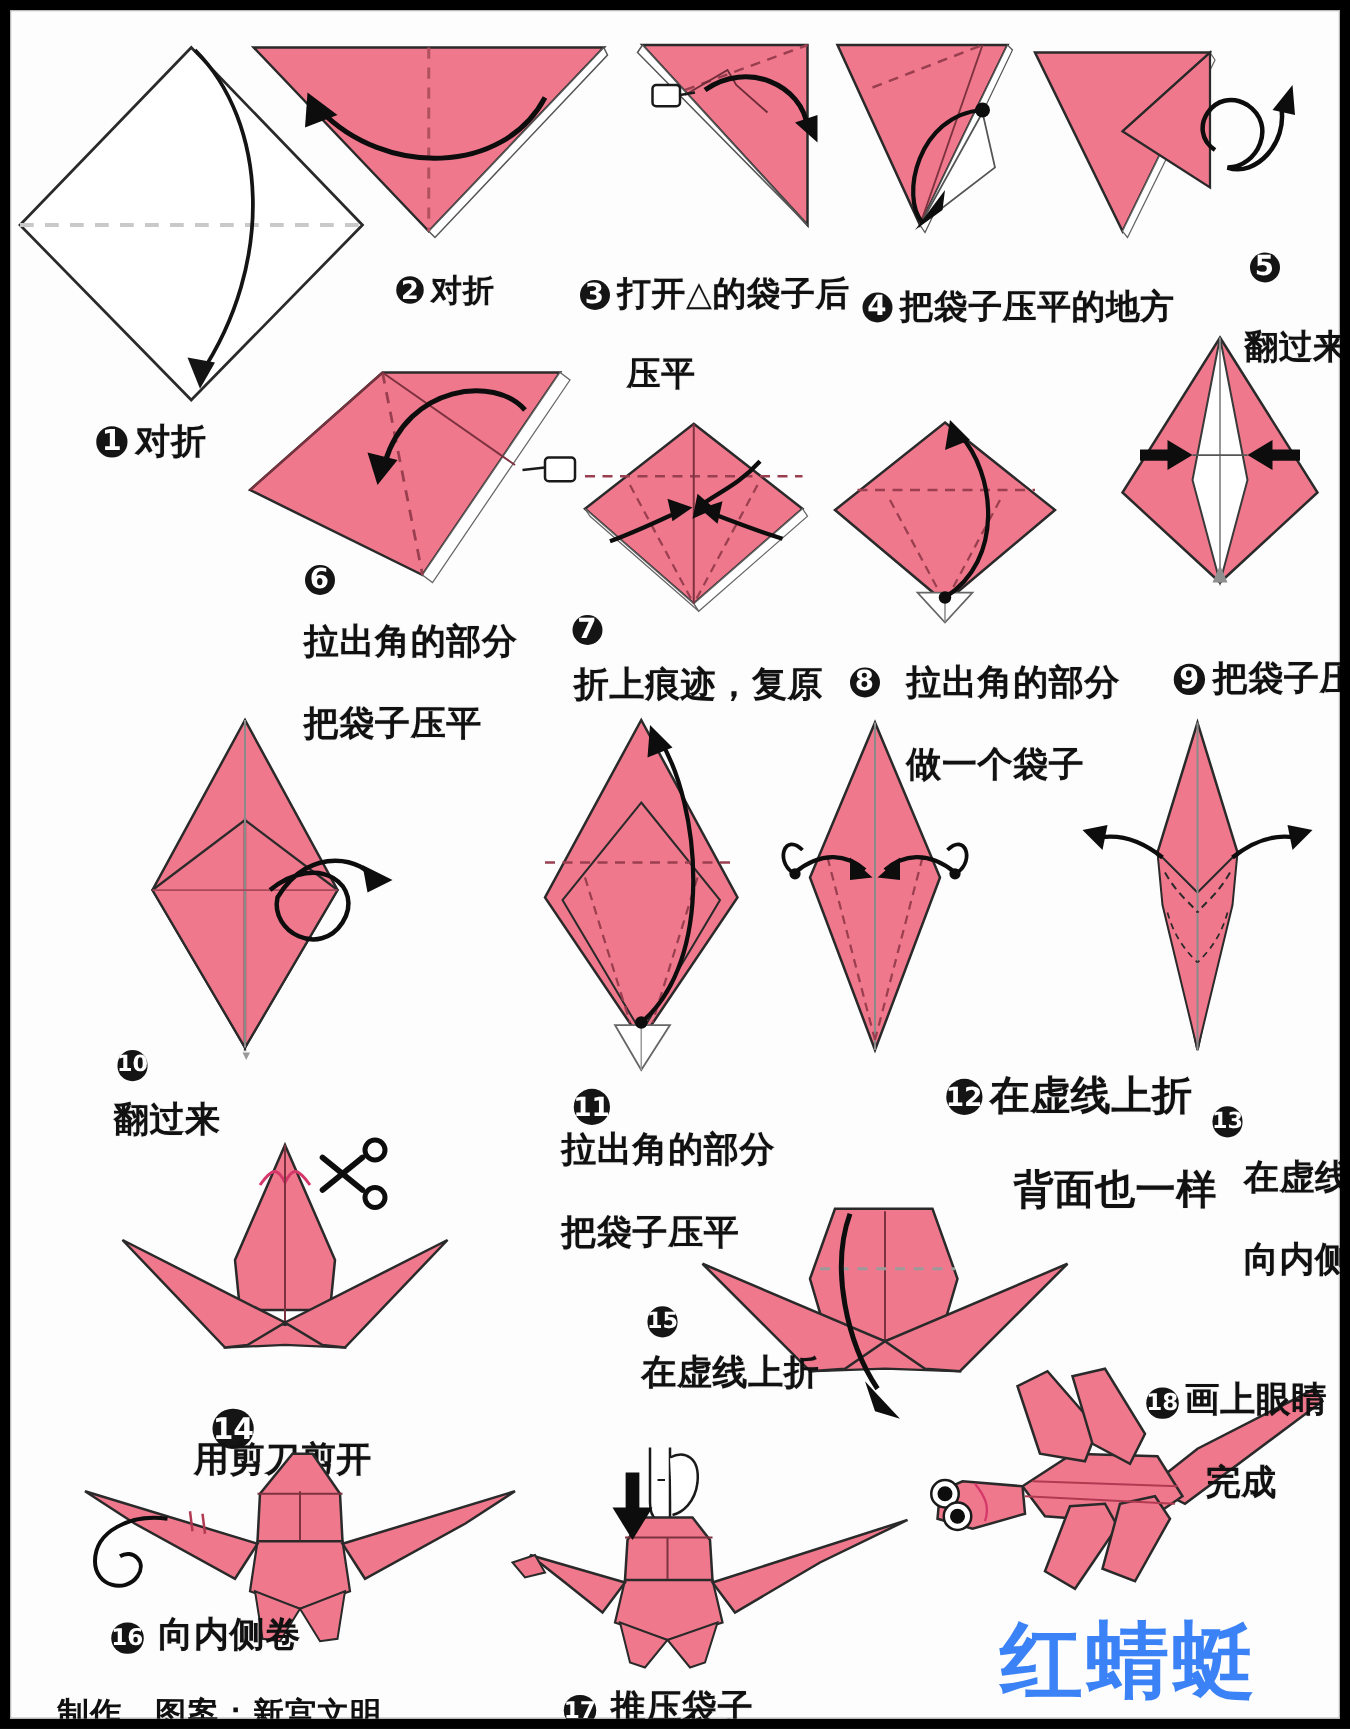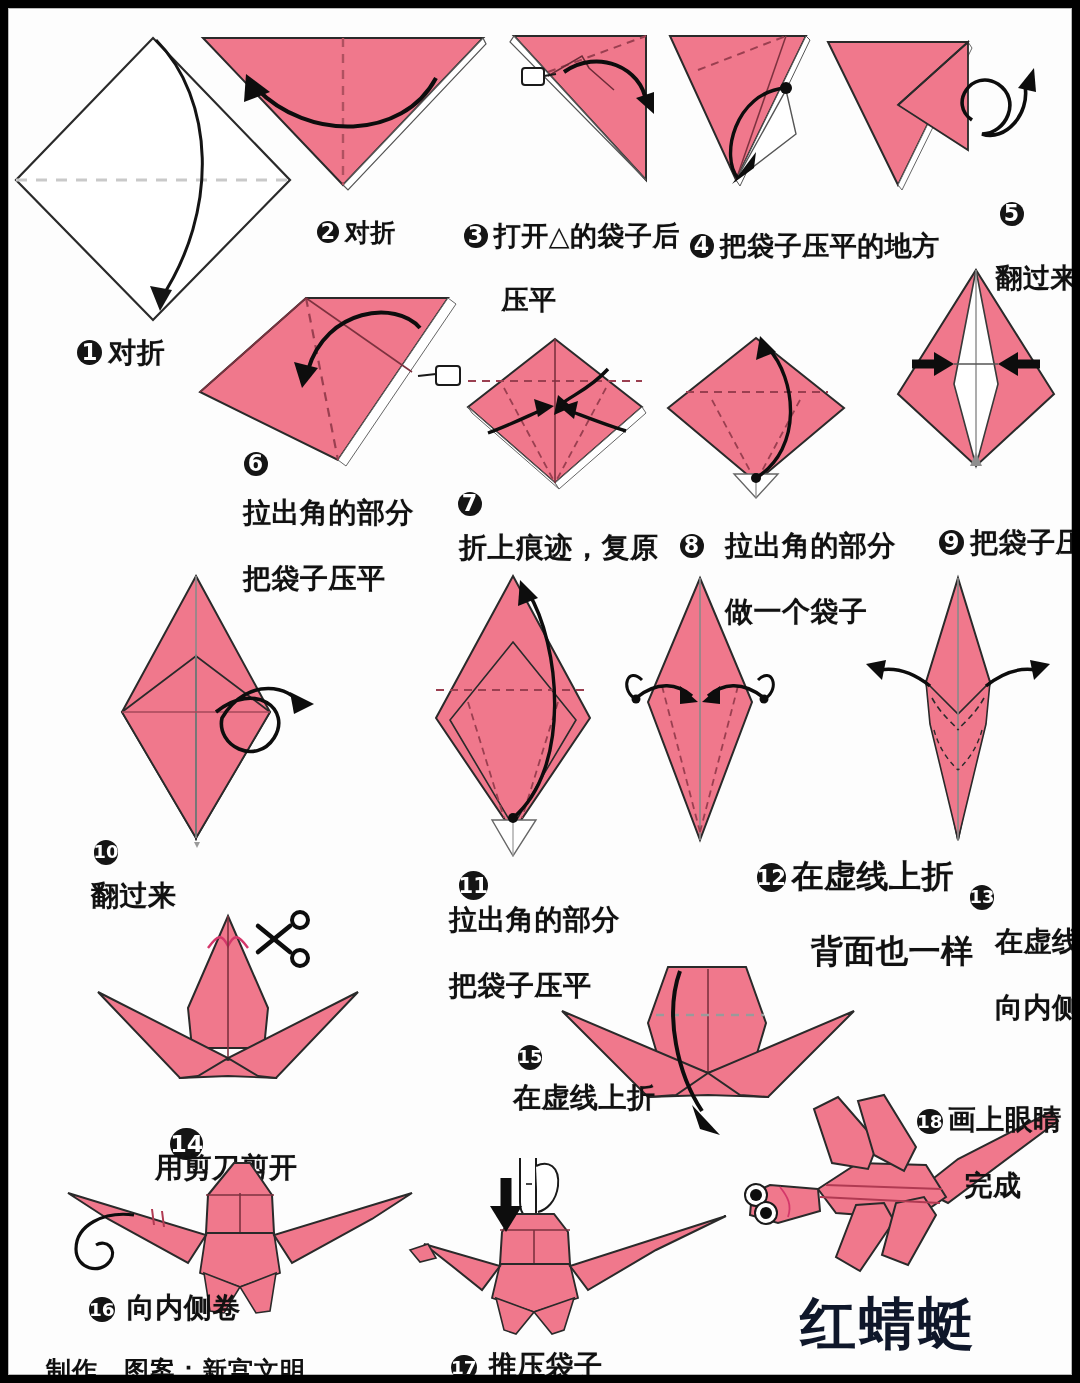--- a/index.html
+++ b/index.html
@@ -43,23 +43,23 @@
     vertical-align:.08em;
     margin-right:.28em;
     font-weight:bold;
     letter-spacing:0;
   }
   .cap .num.wide{font-size:.66em;width:1.38em;height:1.38em;line-height:1.38em;}
   .cap .txt{display:inline;}
   .cap.two .txt{display:inline-block;vertical-align:top;}
   .title{
     position:absolute;
-    font-size:56px;
+    font-size:66px;
     font-weight:bold;
-    color:#0f172a;
+    color:#3b82f6;
     letter-spacing:3px;
     line-height:1;
   }
   .credit{
     position:absolute;
     font-size:25px;
     font-weight:bold;
     color:#101010;
     letter-spacing:1px;
   }

